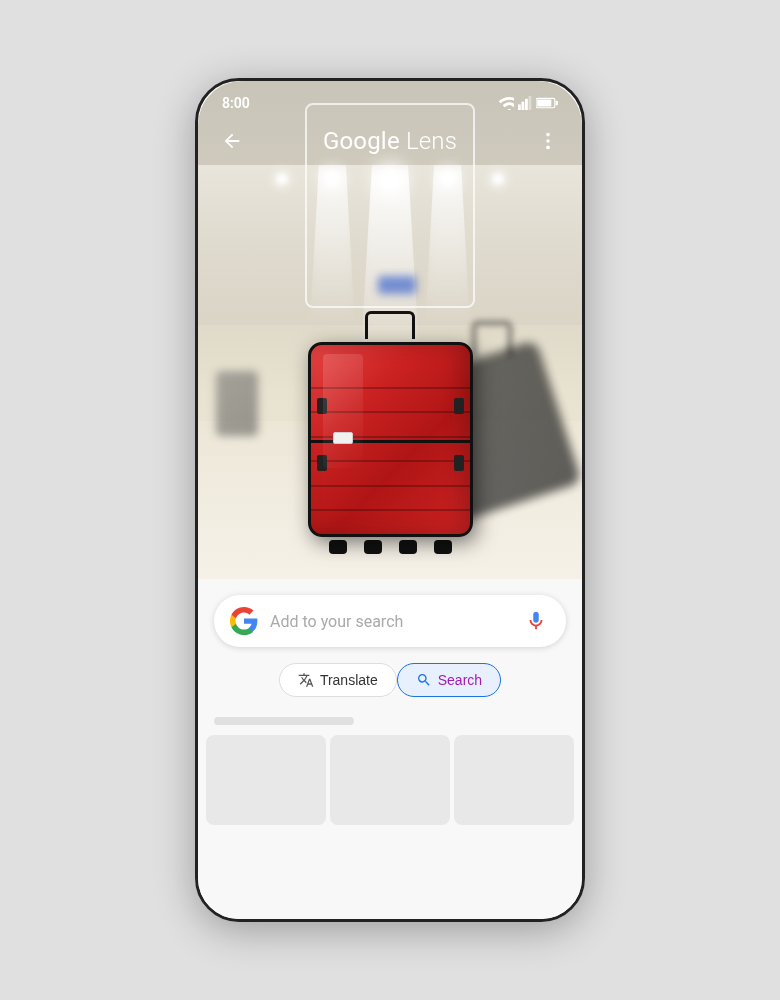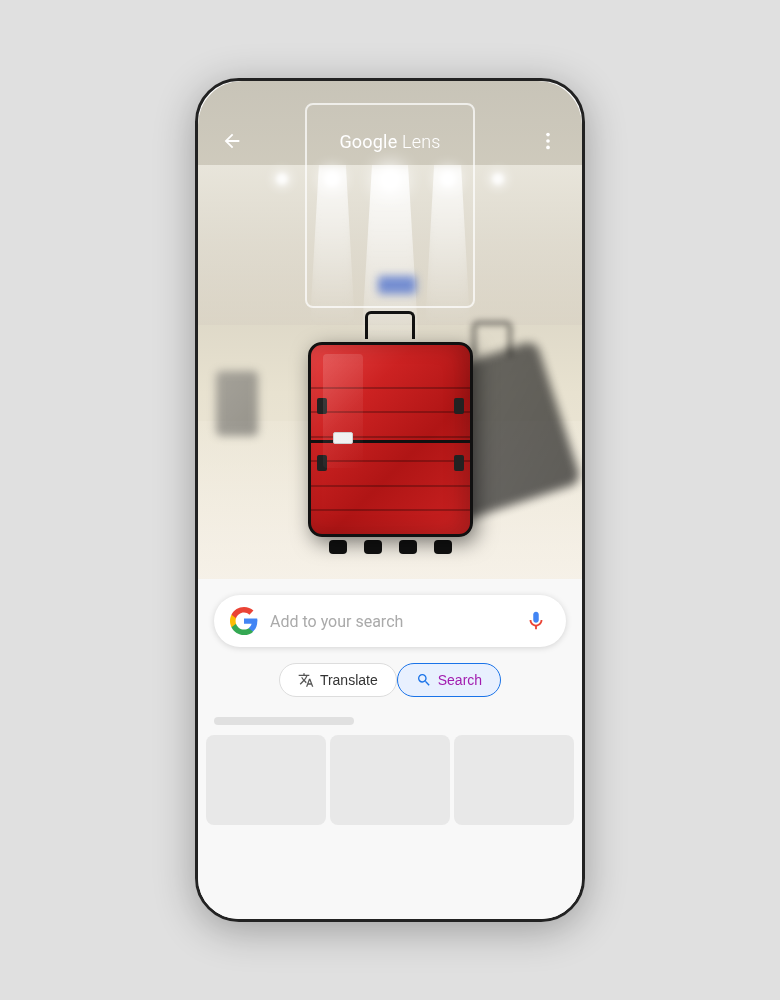--- a/index.html
+++ b/index.html
@@ -60,21 +60,21 @@
       height: 48px;
       display: flex;
       align-items: center;
       justify-content: space-between;
       padding: 0 16px;
       z-index: 10;
     }
 
     .top-bar-title {
       color: #fff;
-      font-size: 18px;
+      font-size: 24px;
       font-weight: 400;
       letter-spacing: 0.2px;
     }
 
     .top-bar-title span.google {
       font-weight: 400;
     }
 
     .top-bar-title span.lens {
       font-weight: 300;
@@ -291,20 +291,44 @@
       height: 90px;
       background: #e8e8e8;
       border-radius: 8px;
     }
   </style>
 </head>
 <body>
 
 <div class="phone-frame">
 
+  <div class="status-bar">
+    <span class="status-time">8:00</span>
+    <div class="status-icons">
+
+      <svg width="16" height="14" viewBox="0 0 24 20">
+        <path d="M1 7.5C5.1 3.4 10.8 1 17 1s11.9 2.4 16 6.5l-3 3C26.5 7 21.9 5 17 5S7.5 7 4 10.5L1 7.5z" fill="white"></path>
+        <path d="M7 13.5c2.8-2.7 6.6-4.5 10-4.5s7.2 1.8 10 4.5l-3 3C21.6 14.4 19.4 13 17 13s-4.6 1.4-7 3.5L7 13.5z" fill="white"></path>
+        <circle cx="17" cy="22" r="3" fill="white"></circle>
+      </svg>
+
+      <svg width="14" height="14" viewBox="0 0 20 20">
+        <rect x="0" y="12" width="4" height="8" fill="white"></rect>
+        <rect x="5" y="8" width="4" height="12" fill="white"></rect>
+        <rect x="10" y="4" width="4" height="16" fill="white"></rect>
+        <rect x="15" y="0" width="4" height="20" fill="white" opacity="0.4"></rect>
+      </svg>
+
+      <svg width="22" height="12" viewBox="0 0 28 14">
+        <rect x="0" y="1" width="24" height="12" rx="2" fill="none" stroke="white" stroke-width="1.5"></rect>
+        <rect x="1.5" y="2.5" width="18" height="9" rx="1" fill="white"></rect>
+        <rect x="25" y="4" width="3" height="6" rx="1" fill="white"></rect>
+      </svg>
+    </div>
+  </div>
 
   <div class="top-bar">
     <div class="icon-btn">
       <svg width="22" height="22" viewBox="0 0 24 24">
         <path d="M20 11H7.83l5.59-5.59L12 4l-8 8 8 8 1.41-1.41L7.83 13H20v-2z" fill="white"></path>
       </svg>
     </div>
     <span class="top-bar-title">
       <span class="google">Google</span><span class="lens"> Lens</span>
     </span>

